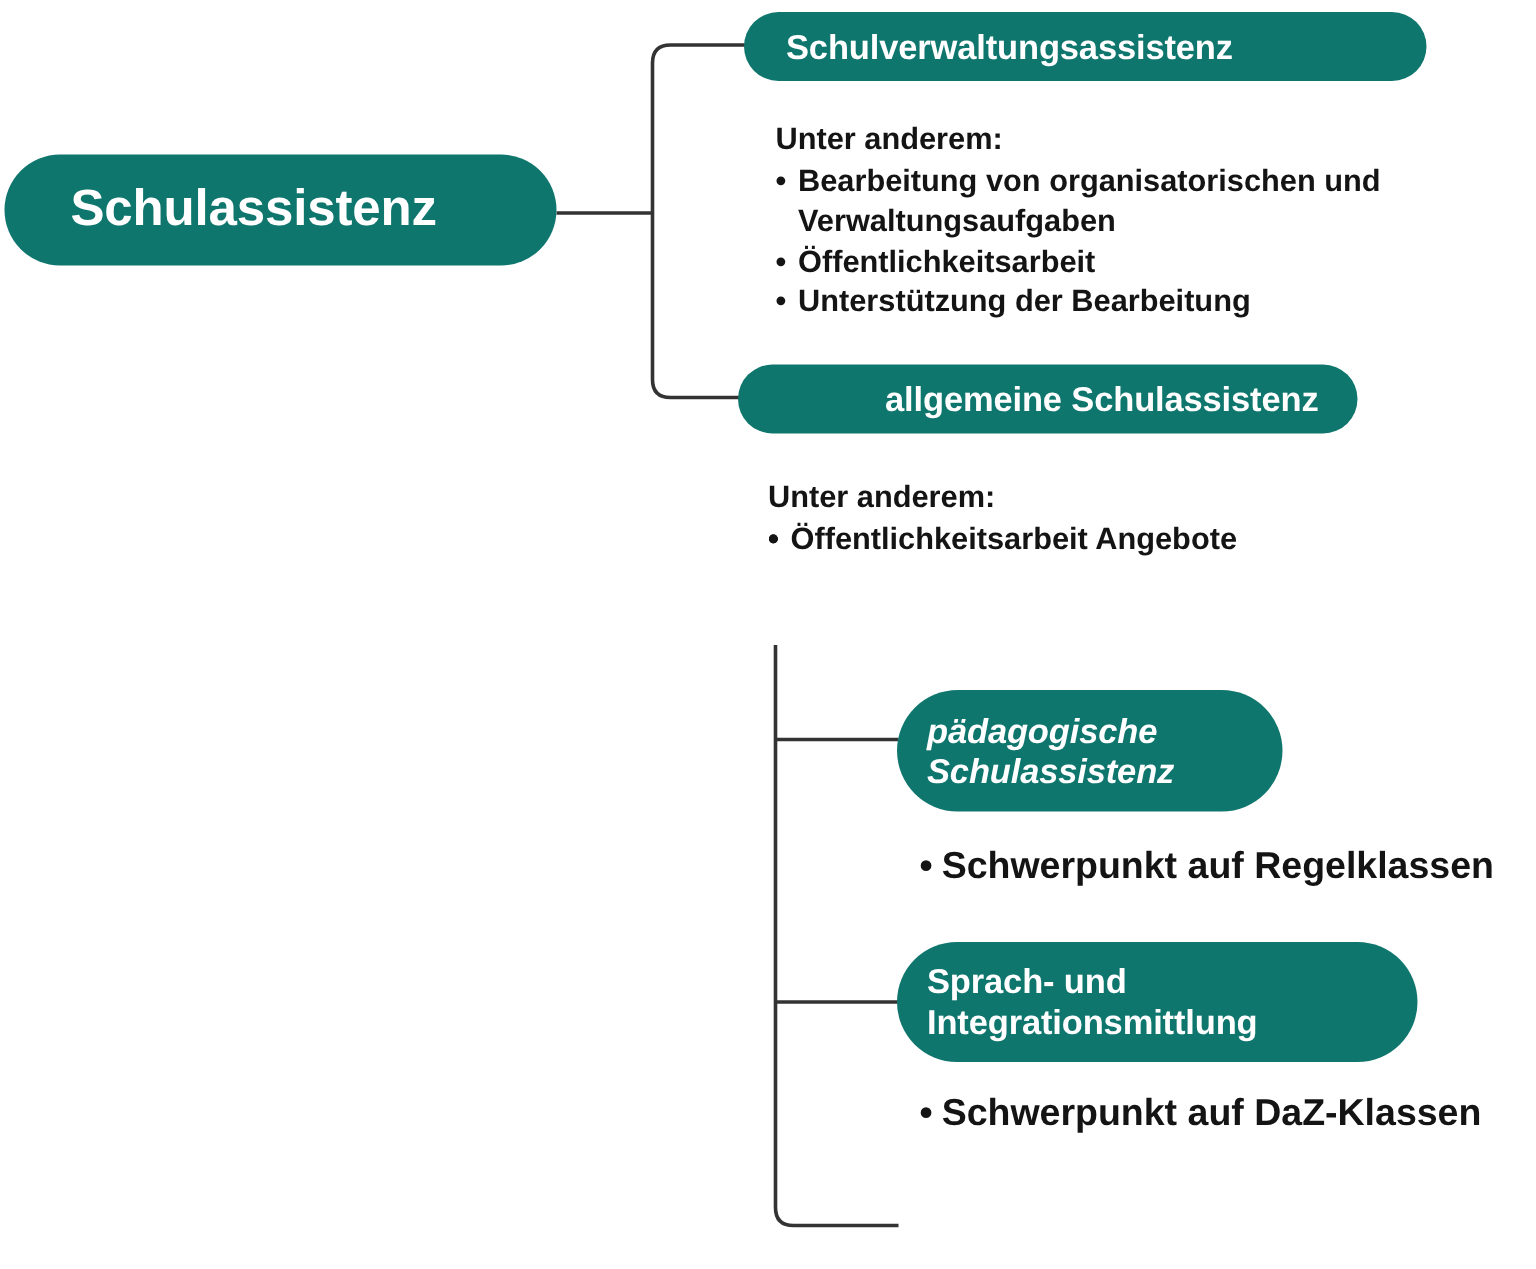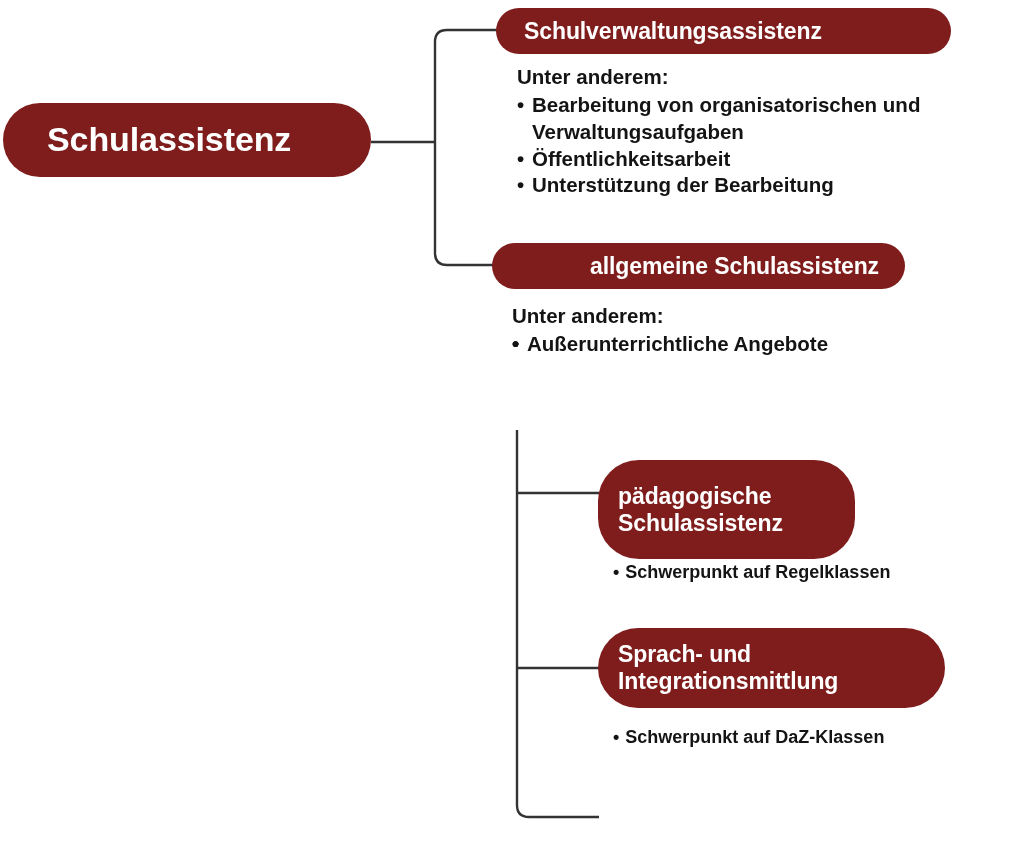--- a/index.html
+++ b/index.html
@@ -34,21 +34,21 @@
     fill: none;
     stroke: #333333;
     stroke-width: 2.4;
     stroke-linecap: butt;
   }
   
   .pill {
     position: absolute;
     z-index: 2;
     box-sizing: border-box;
-    background: #7f1d1d;
+    background: #0f766e;
     color: #ffffff;
     display: flex;
     align-items: center;
     font-weight: 700;
     letter-spacing: -0.1px;
     line-height: 1.16;
   }
   .pill-root {
     left: 3px;
     top: 103px;
@@ -77,25 +77,26 @@
     border-radius: 23px;
     padding-left: 24px;
     padding-right: 26px;
     font-size: 23px;
     justify-content: flex-end;
   }
   .pill-paedagogisch {
     left: 598px;
     top: 460px;
     width: 257px;
-    height: 99px;
+    height: 81px;
     border-radius: 41px;
     padding-left: 20px;
     padding-right: 24px;
     font-size: 23px;
+    font-style: italic;
   }
   .pill-sprach {
     left: 598px;
     top: 628px;
     width: 347px;
     height: 80px;
     border-radius: 41px;
     padding-left: 20px;
     padding-right: 24px;
     font-size: 23px;
@@ -127,42 +128,42 @@
     left: 517px;
     top: 64px;
     width: 470px;
   }
   .notes-allgemein {
     left: 512px;
     top: 303px;
     width: 512px;
   }
   .notes-head {
-    margin: 0 0 1px 0;
+    margin: 16px 0 1px 0;
   }
   .notes ul {
     list-style: none;
     margin: 0;
     padding: 0;
   }
   .notes li {
     position: relative;
     padding-left: 15px;
   }
   .notes li .dot {
     position: absolute;
     left: 0;
     top: 0;
   }
   .sub-note {
     position: absolute;
     z-index: 2;
     color: #141414;
     font-weight: 700;
-    font-size: 18px;
+    font-size: 25px;
     line-height: 1.31;
     white-space: nowrap;
   }
   .sub-note .dot {
     margin-right: 6px;
   }
   .note-paedagogisch {
     left: 613px;
     top: 561px;
   }
@@ -222,21 +223,21 @@
     <p class="notes-head">Unter anderem:</p>
     <ul>
       <li>
         <span class="dot">•</span>
       </li>
       <li>
         <span class="dot">•</span>
       </li>
       <li>
         <span class="dot">•</span>
-        <span>Außerunterrichtliche Angebote</span>
+        <span>Öffentlichkeitsarbeit Angebote</span>
       </li>
     </ul>
   </div>
 
   <div class="pill pill-paedagogisch">
     <span class="pill-text">pädagogische
 Schulassistenz</span>
   </div>
   <div class="sub-note note-paedagogisch">
     <span class="dot">•</span><span>Schwerpunkt auf Regelklassen</span>

